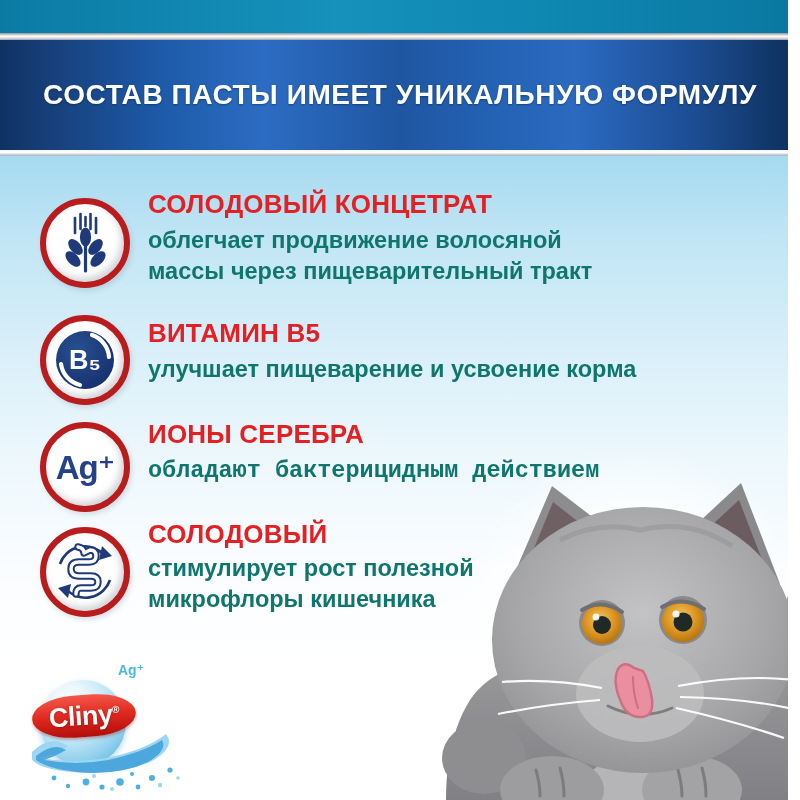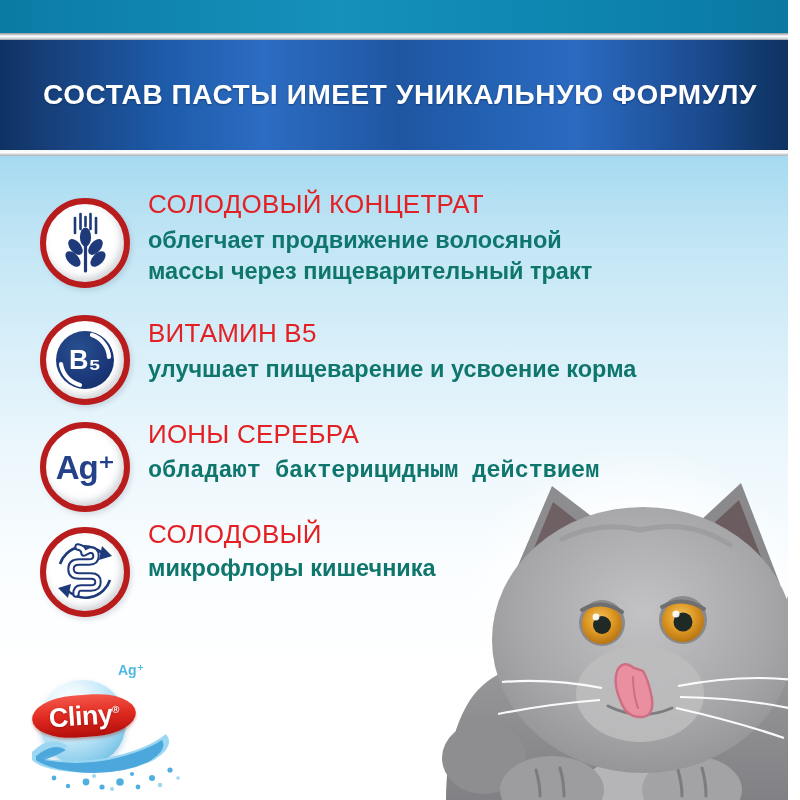--- a/index.html
+++ b/index.html
@@ -50,21 +50,21 @@
     display:flex;align-items:center;justify-content:center;
     color:#ffffff;font-size:27px;font-weight:bold;
   }
   .aglabel{
     position:absolute;left:0;top:0;width:78px;height:78px;
     display:flex;align-items:center;justify-content:center;
     color:#24418a;font-size:33px;font-weight:bold;letter-spacing:-1px;
   }
   .fhead{
     position:absolute;left:148px;margin:0;
-    color:#e32124;font-size:26px;font-weight:normal;letter-spacing:.2px;
+    color:#e32124;font-size:26px;font-weight:bold;letter-spacing:.2px;
   }
   .h1{top:189px;} .h2{top:318px;} .h3{top:419px;} .h4{top:519px;}
   .fbody{
     position:absolute;left:148px;color:#0f766e;font-size:23.5px;font-weight:bold;line-height:31px;
   }
   .b1{top:225px;} .b2{top:354px;} .b3{top:455px;font-family:Liberation Mono, monospace;} .b4{top:553px;}
   
   .logo{position:absolute;left:28px;top:658px;width:170px;height:140px;}
   .logo-ag{position:absolute;left:90px;top:4px;color:#4fb8e3;font-size:14px;font-weight:bold;}
   .sphere{
@@ -154,20 +154,21 @@
       <path d="M 64 47 A 26 26 0 0 1 20 56" stroke="#1e3a7a" stroke-width="2.6" fill="none"></path>
       <polygon points="22,65 12,55 25,51" fill="#1e3a7a"></polygon>
       <g fill="none" stroke-linecap="round" stroke-linejoin="round">
         <path d="M 32 14 Q 38 15 38 20 L 44 17 Q 50 17 50 23 Q 50 29 43 29 L 33 29 Q 25 29 25 36 Q 25 43 33 43 L 45 43 Q 52 43 52 49 Q 52 55 45 55 L 35 55 Q 30 55 30 61" stroke="#1e3a7a" stroke-width="7.4"></path>
         <path d="M 32 14 Q 38 15 38 20 L 44 17 Q 50 17 50 23 Q 50 29 43 29 L 33 29 Q 25 29 25 36 Q 25 43 33 43 L 45 43 Q 52 43 52 49 Q 52 55 45 55 L 35 55 Q 30 55 30 61" stroke="#ffffff" stroke-width="3.4"></path>
       </g>
     </svg>
   </div>
   <h2 class="fhead h4">СОЛОДОВЫЙ</h2>
   <div class="fbody b4">
+    <div>стимулирует рост полезной</div>
     <div>микрофлоры кишечника</div>
   </div>
 
   <svg class="cat" viewBox="0 0 360 330">
     <defs>
       <linearGradient id="fur" x1="0" y1="0" x2="0" y2="1">
         <stop offset="0" stop-color="#aaaaac"></stop>
           <stop offset="1" stop-color="#818185"></stop>
       </linearGradient>
       <radialGradient id="headg" cx="50%" cy="40%" r="75%">

